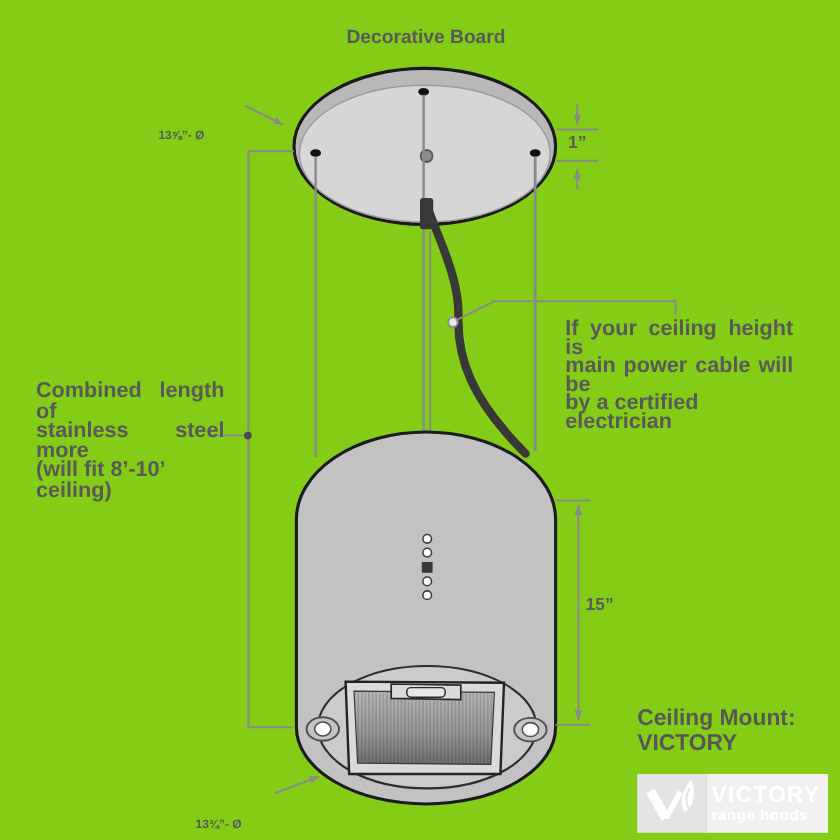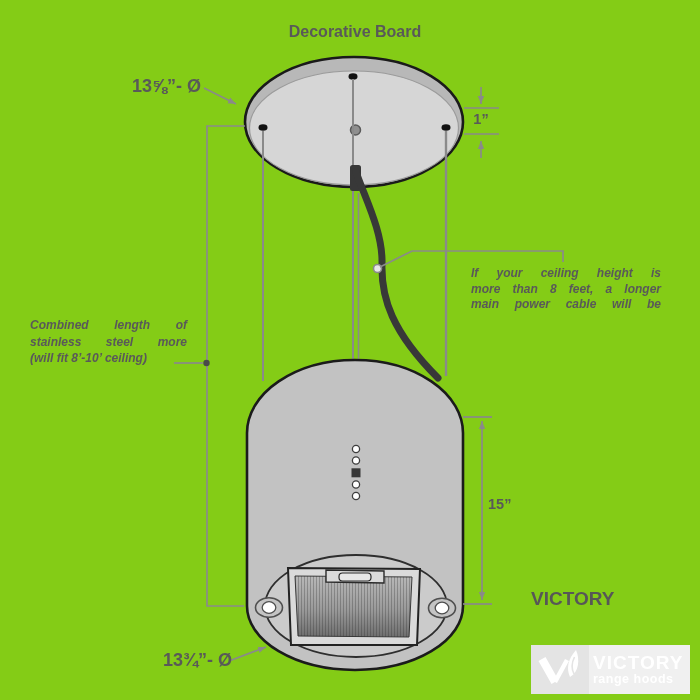--- a/index.html
+++ b/index.html
@@ -3,23 +3,23 @@
 <meta charset="utf-8">
 <style>
   html,body{margin:0;padding:0;background:#ffffff;}
   .stage{
     position:relative;width:700px;height:700px;background:#84cc16;overflow:hidden;
     font-family:"Liberation Sans","DejaVu Sans",sans-serif;color:#595959;
   }
   .stage svg{position:absolute;left:0;top:0;}
   .lbl{position:absolute;font-weight:bold;color:#595959;white-space:nowrap;}
   .title{font-size:16px;text-align:center;}
-  .dim{font-size:18px;}
+  .dim{font-size:10px;margin-top:32px;}
   .dim-sm{font-size:14.5px;}
-  .note{position:absolute;font-weight:bold;color:#595959;font-size:12px;font-style:italic;}
+  .note{position:absolute;font-weight:bold;color:#595959;font-size:18px;}
   .note .ln{line-height:16.5px;}
   .note-r .ln{line-height:15.5px;}
   .just{text-align:justify;text-align-last:justify;}
   .product{position:absolute;left:531px;top:589px;font-weight:bold;font-size:19px;line-height:20.5px;color:#575757;}
   .logo{position:absolute;left:531px;top:645px;width:159px;height:49px;display:flex;}
   .logo-emblem{width:58px;height:49px;background:#e4e4e4;position:relative;}
   .logo-text{flex:1;background:#f0f0f0;display:flex;flex-direction:column;justify-content:center;padding-left:4px;}
   .logo-brand{font-weight:bold;font-size:19px;line-height:19px;color:#ffffff;letter-spacing:1px;}
   .logo-tag{font-weight:bold;font-size:12.5px;line-height:14px;color:#ffffff;letter-spacing:0.5px;}
 </style>
@@ -132,25 +132,26 @@
   <div class="lbl dim" style="left:163px;top:650px;">13¾”- Ø</div>
 
   <div class="note" style="left:30px;top:317px;width:157px;">
     <div class="ln just">Combined length of</div>
     <div class="ln just">stainless steel more</div>
     <div class="ln">(will fit 8’-10’ ceiling)</div>
   </div>
 
   <div class="note note-r" style="left:471px;top:266px;width:190px;">
     <div class="ln just">If your ceiling height is</div>
-    <div class="ln just">more than 8 feet, a longer</div>
     <div class="ln just">main power cable will be</div>
+    <div class="ln">by a certified electrician</div>
   </div>
 
   <div class="product">
+    <div>Ceiling Mount:</div>
     <div>VICTORY</div>
   </div>
 
   <div class="logo">
     <div class="logo-emblem">
       <svg width="58" height="49" viewBox="0 0 58 49">
         <line x1="11" y1="14" x2="24" y2="37" stroke="#ffffff" stroke-width="8"></line>
         <line x1="24" y1="37" x2="36" y2="15" stroke="#ffffff" stroke-width="4.5"></line>
         <path d="M 45,5 C 37,14 35,23 39,32 C 48,27 49,14 45,5 Z" fill="#ffffff"></path>
         <path d="M 43.5,12 C 40.5,18 40.5,24 43,29" stroke="#e4e4e4" stroke-width="1.6" fill="none"></path>

